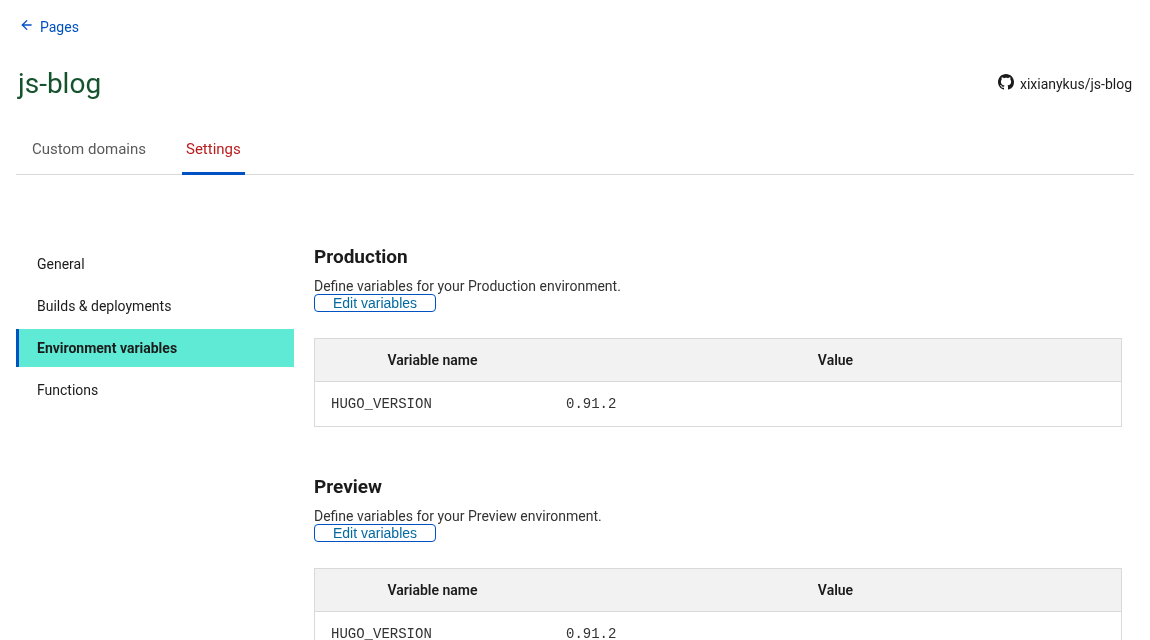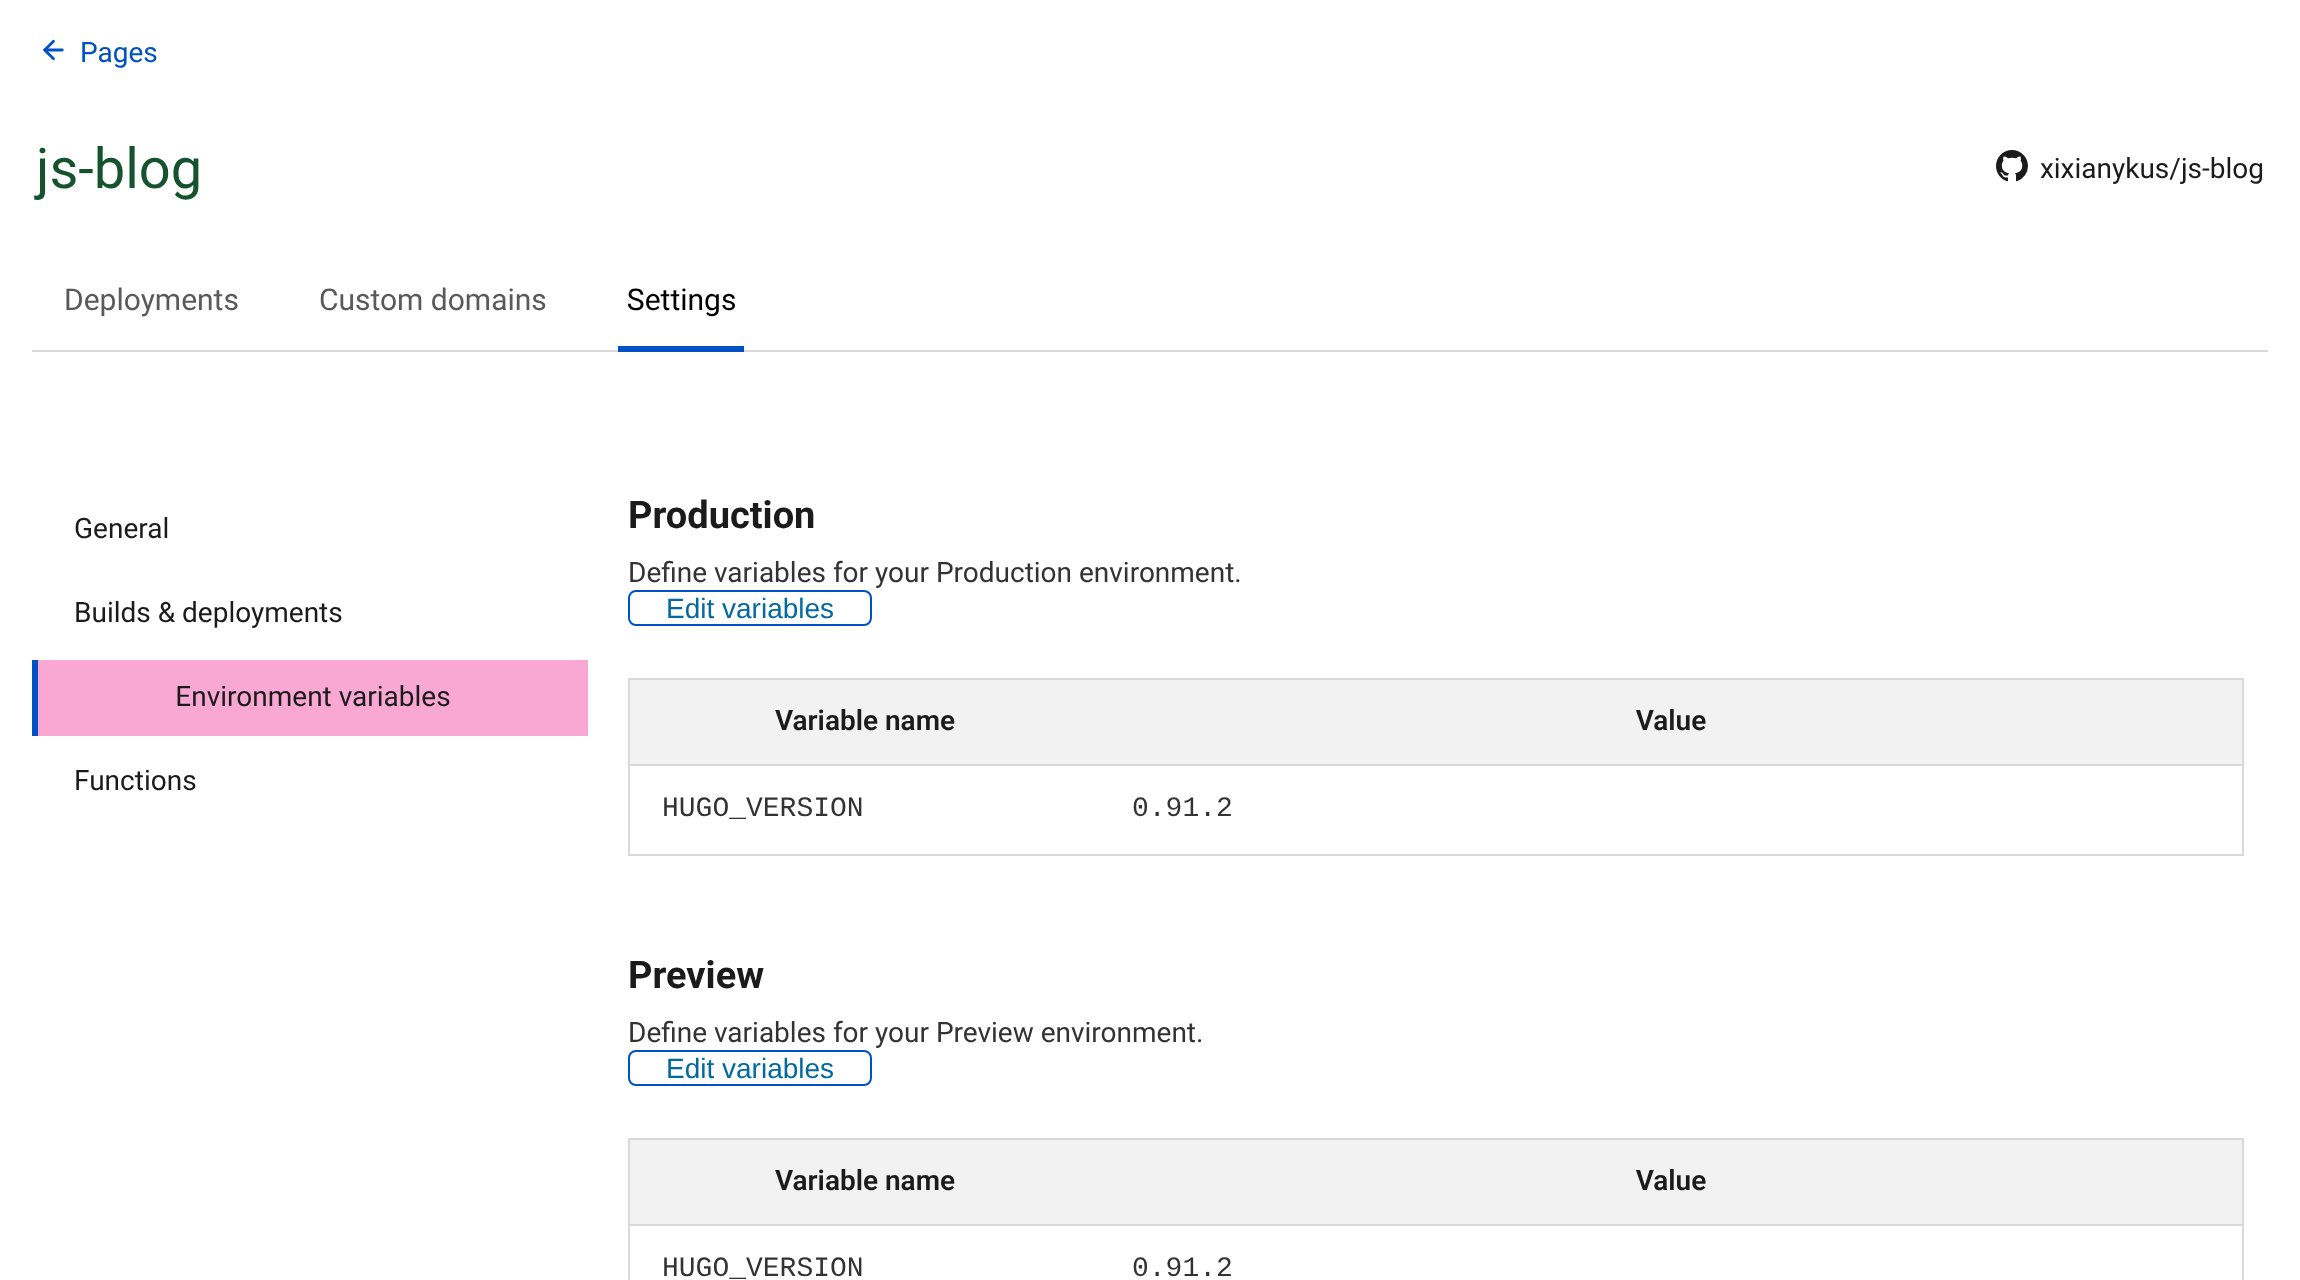--- a/index.html
+++ b/index.html
@@ -65,45 +65,44 @@
     }
     .tab {
       padding: 0 4px 14px 4px;
       font-size: 15px;
       color: #595959;
       cursor: pointer;
       border-bottom: 3px solid transparent;
       margin-bottom: -1px;
     }
     .tab.active {
-      color: #000000;
+      color: #b91c1c;
       border-bottom-color: #0051c3;
     }
     .content {
       display: flex;
       margin-top: 70px;
       gap: 20px;
     }
     .sidebar {
       width: 278px;
       flex-shrink: 0;
     }
     .sidebar-item {
       padding: 11px 18px;
       font-size: 14px;
       color: #1b1b1b;
       cursor: pointer;
       border-left: 3px solid transparent;
       margin-bottom: 4px;
     }
     .sidebar-item.active {
-      background: #f9a8d4;
-      font-weight: 400;
+      background: #5eead4;
+      font-weight: 700;
       border-left-color: #0051c3;
-      text-align: center;
     }
     .main {
       flex: 1;
       padding-right: 12px;
     }
     .section {
       margin-bottom: 48px;
     }
     .section-header {
       display: flex;
@@ -183,21 +182,20 @@
       <span>
         <svg viewBox="0 0 16 16" fill="#1b1b1b">
           <path d="M8 0C3.58 0 0 3.58 0 8c0 3.54 2.29 6.53 5.47 7.59.4.07.55-.17.55-.38 0-.19-.01-.82-.01-1.49-2.01.37-2.53-.49-2.69-.94-.09-.23-.48-.94-.82-1.13-.28-.15-.68-.52-.01-.53.63-.01 1.08.58 1.23.82.72 1.21 1.87.87 2.33.66.07-.52.28-.87.51-1.07-1.78-.2-3.64-.89-3.64-3.95 0-.87.31-1.59.82-2.15-.08-.2-.36-1.02.08-2.12 0 0 .67-.21 2.2.82.64-.18 1.32-.27 2-.27.68 0 1.36.09 2 .27 1.53-1.04 2.2-.82 2.2-.82.44 1.1.16 1.92.08 2.12.51.56.82 1.27.82 2.15 0 3.07-1.87 3.75-3.65 3.95.29.25.54.73.54 1.48 0 1.07-.01 1.93-.01 2.2 0 .21.15.46.55.38A8.013 8.013 0 0016 8c0-4.42-3.58-8-8-8z"></path>
         </svg>
       </span>
       <span>xixianykus/js-blog</span>
     </a>
   </div>
 
   <div class="tabs">
-    <div class="tab">Deployments</div>
     <div class="tab">Custom domains</div>
     <div class="tab active">Settings</div>
   </div>
 
   <div class="content">
     <div class="sidebar">
       <div class="sidebar-item">
         <span>General</span>
       </div>
       <div class="sidebar-item">

